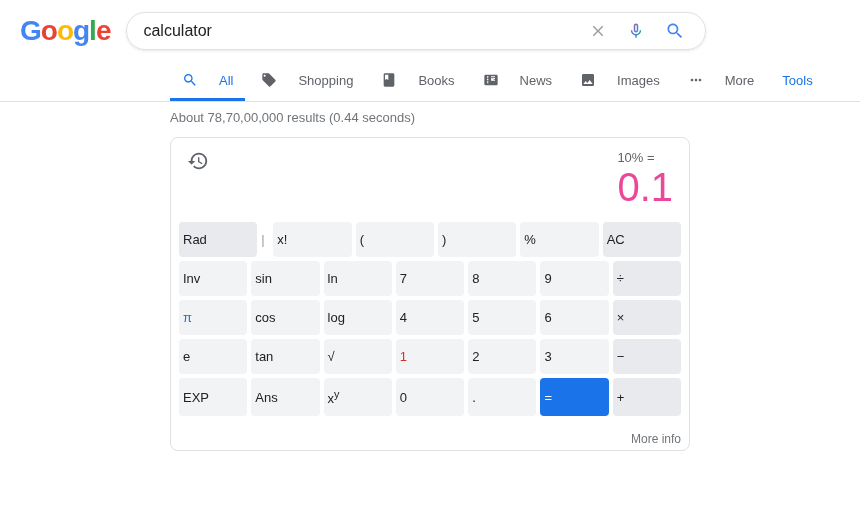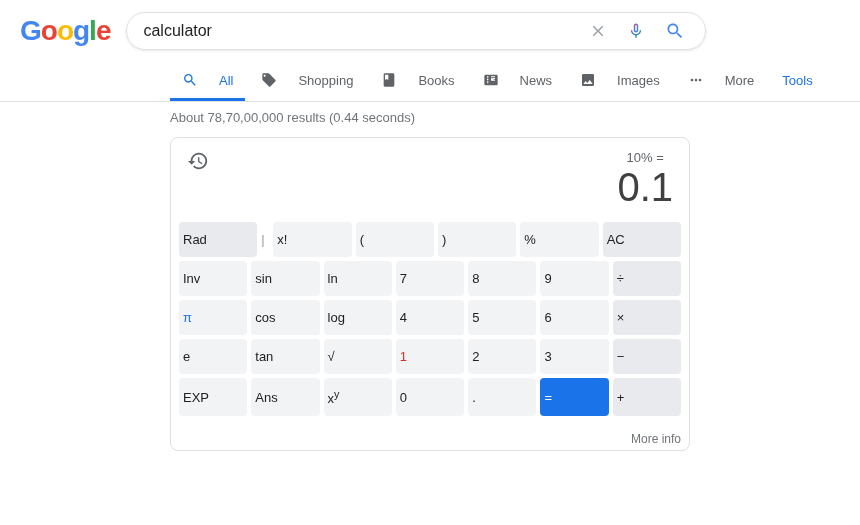--- a/index.html
+++ b/index.html
@@ -123,30 +123,30 @@
     }
 
     .calc-display {
       padding: 12px 16px 8px 16px;
       display: flex;
       justify-content: space-between;
       align-items: flex-start;
     }
     .history-icon { color: #5f6368; cursor: pointer; font-size: 20px; }
     .calc-result {
-      text-align: center;
+      text-align: left;
     }
     .calc-expression {
       font-size: 13px;
       color: #5f6368;
     }
     .calc-value {
       font-size: 40px;
       font-weight: 400;
-      color: #404040;
+      color: #ec4899;
     }
 
     
     .calc-buttons {
       padding: 4px 8px 8px 8px;
     }
     .calc-row {
       display: flex;
       gap: 4px;
       margin-bottom: 4px;

